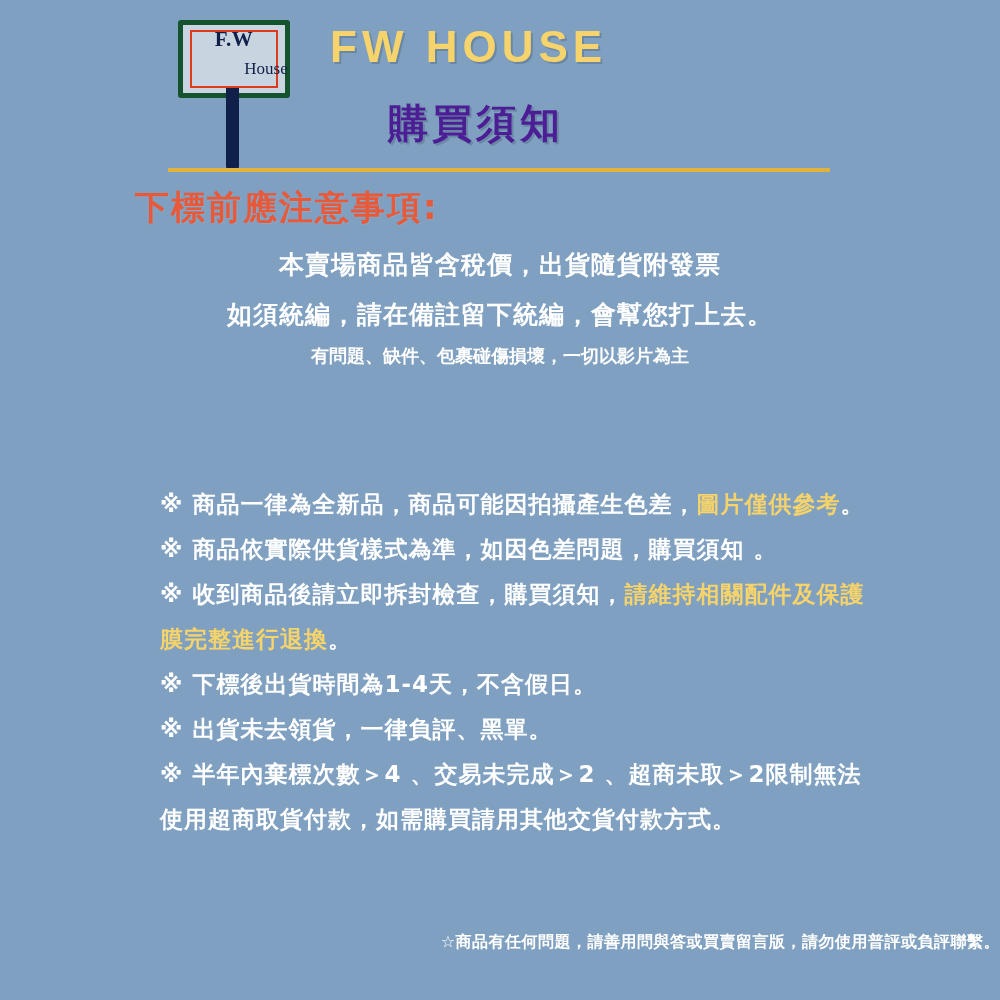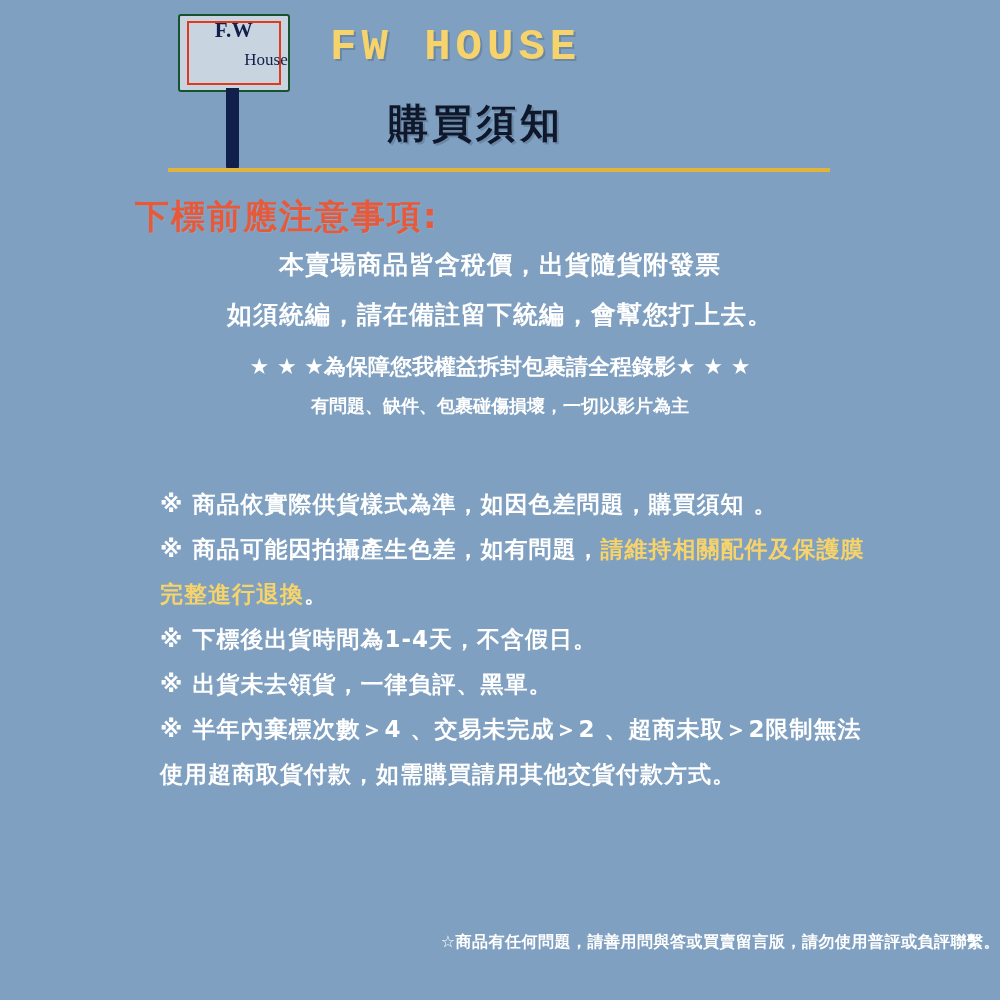--- a/index.html
+++ b/index.html
@@ -24,25 +24,25 @@
   .logo-wrap {
     position: absolute;
     left: 168px;
     top: 8px;
     width: 130px;
     height: 160px;
   }
   .logo-board {
     position: absolute;
     left: 10px;
-    top: 6px;
+    top: 12px;
     width: 112px;
     height: 78px;
     background: #c8d4e0;
-    border: 2px solid #14532d;
+    border: 5px solid #14532d;
     border-radius: 3px;
     box-sizing: border-box;
   }
   .logo-inner {
     position: absolute;
     left: 7px;
     top: 5px;
     right: 7px;
     bottom: 5px;
     border: 2px solid #e03a1c;
@@ -78,50 +78,50 @@
     width: 13px;
     height: 82px;
     background: #11204a;
     border-radius: 0 0 4px 4px;
   }
   
   .brand-title {
     position: absolute;
     left: 330px;
     top: 22px;
-    font-family: Liberation Mono, monospace;
+    font-family: Liberation Sans, sans-serif;
     font-weight: bold;
     font-size: 44px;
     letter-spacing: 5px;
     color: #f6d36b;
     text-shadow: 2px 2px 0 #6a87a6;
   }
   .brand-sub {
     position: absolute;
     left: 388px;
     top: 96px;
     font-family: "DejaVu Sans", sans-serif;
     font-weight: bold;
     font-size: 40px;
     letter-spacing: 4px;
-    color: #0f172a;
+    color: #4c1d95;
     text-shadow: 2px 2px 0 #6a87a6;
   }
   .divider {
     position: absolute;
     left: 168px;
     top: 168px;
     width: 662px;
     height: 4px;
     background: #e0b43c;
   }
   .notice-title {
     position: absolute;
     left: 135px;
-    top: 194px;
+    top: 185px;
     font-family: "DejaVu Sans", sans-serif;
     font-weight: bold;
     font-size: 34px;
     letter-spacing: 2px;
     color: #e8593a;
     text-shadow: 1px 1px 0 #8aa7c4;
   }
   
   .intro {
     position: absolute;
@@ -210,27 +210,27 @@
   <div class="brand-title">FW HOUSE</div>
   <div class="brand-sub">購買須知</div>
 
   <div class="divider"></div>
 
   <div class="notice-title">下標前應注意事項:</div>
 
   <div class="intro">
     <div class="line1">本賣場商品皆含稅價，出貨隨貨附發票</div>
     <div class="line2">如須統編，請在備註留下統編，會幫您打上去。</div>
-    <div class="line3">★ ★ ★為保障您我權益拆封包裹請全程錄影★ ★ ★</div>
     <div class="line4">有問題、缺件、包裹碰傷損壞，一切以影片為主</div>
   </div>
 
   <div class="rules">
+      <div class="rule"><span>※</span><span> 商品一律為全新品，商品可能因拍攝產生色差，</span><span class="hl">圖片僅供參考</span><span>。</span></div>
       <div class="rule"><span>※</span><span> 商品依實際供貨樣式為準，如因色差問題，購買須知 。</span></div>
-      <div class="rule"><span>※</span><span> 商品可能因拍攝產生色差，如有問題，</span><span class="hl">請維持相關配件及保護膜完整進行退換</span><span>。</span></div>
+      <div class="rule"><span>※</span><span> 收到商品後請立即拆封檢查，購買須知，</span><span class="hl">請維持相關配件及保護膜完整進行退換</span><span>。</span></div>
       <div class="rule"><span>※</span><span> 下標後出貨時間為1-4天，不含假日。</span></div>
       <div class="rule"><span>※</span><span> 出貨未去領貨，一律負評、黑單。</span></div>
       <div class="rule"><span>※</span><span> 半年內棄標次數＞4 、交易未完成＞2  、超商未取＞2限制無法使用超商取貨付款，如需購買請用其他交貨付款方式。</span></div>
     </div>
 
   <div class="footer">☆商品有任何問題，請善用問與答或買賣留言版，請勿使用普評或負評聯繫。</div>
 
 </div>
 
 </body></html>

